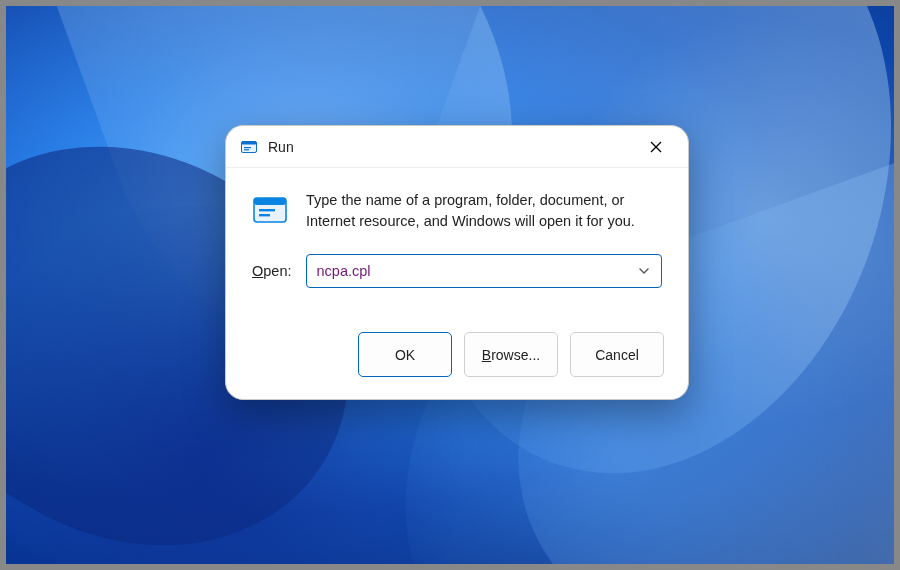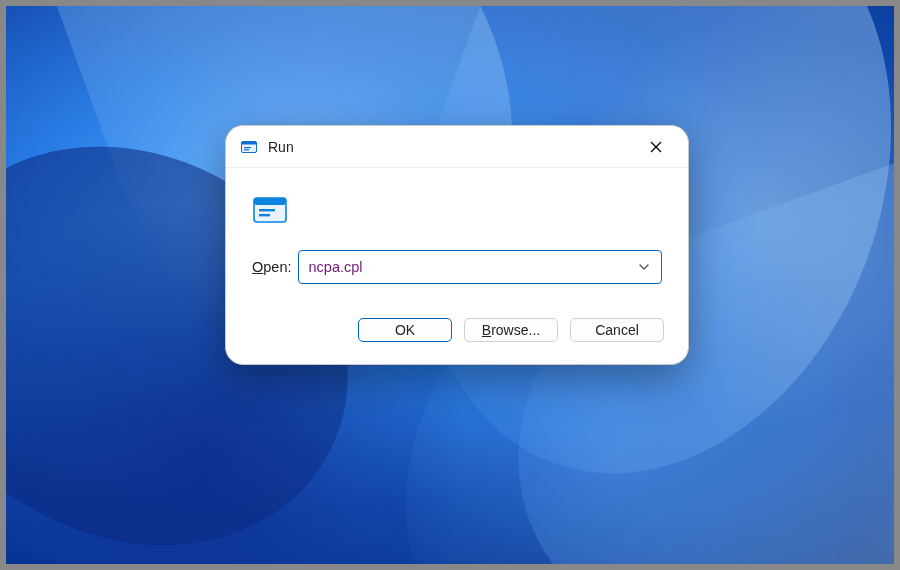--- a/index.html
+++ b/index.html
@@ -78,21 +78,21 @@
 
     .body-area { padding: 22px 26px 18px 26px; }
     .desc-row { display: flex; gap: 18px; margin-bottom: 22px; }
     .run-icon {
       width: 36px; height: 36px; flex-shrink: 0;
       display: flex; align-items: center; justify-content: center;
       margin-top: 2px;
     }
     .desc-text { font-size: 14.5px; color: #222; line-height: 1.45; }
 
-    .input-row { display: flex; align-items: center; gap: 6px; margin-bottom: 0; }
+    .input-row { display: flex; align-items: center; gap: 14px; margin-bottom: 10px; }
     .open-label { font-size: 14.5px; color: #222; white-space: nowrap; }
     .open-label .ul { text-decoration: underline; }
     .combo {
       flex: 1;
       height: 34px;
       border: 1px solid #0067c0;
       border-radius: 4px;
       display: flex; align-items: center;
       padding: 0 8px 0 10px;
       background: #fff;
@@ -107,21 +107,21 @@
     .combo-chevron {
       width: 18px; height: 18px; color: #555;
       display: flex; align-items: center; justify-content: center;
     }
 
     .button-row {
       display: flex; gap: 12px; justify-content: flex-end;
       padding: 16px 24px 22px 24px;
     }
     .btn {
-      min-width: 94px; height: 24px;
+      min-width: 94px; height: 45px;
       border: 1px solid #cfcfcf;
       background: #fdfdfd;
       border-radius: 5px;
       font-size: 14px; color: #222;
       font-family: inherit;
       cursor: pointer;
       display: flex; align-items: center; justify-content: center;
       padding: 8px 14px;
     }
     .btn.primary { border: 1px solid #0067c0; }
@@ -164,20 +164,21 @@
     <div class="body-area">
       <div class="desc-row">
         <span class="run-icon">
           <svg width="34" height="34" viewBox="0 0 34 34">
             <rect x="1" y="5" width="32" height="24" rx="3" fill="#e8f3ff" stroke="#0a84e0" stroke-width="1.6"></rect>
             <rect x="1" y="5" width="32" height="7" rx="3" fill="#0a84e0"></rect>
             <rect x="6" y="16" width="16" height="2.4" fill="#0a84e0"></rect>
             <rect x="6" y="21" width="11" height="2.4" fill="#0a84e0"></rect>
           </svg>
         </span>
+        <div class="desc-text">Type the name of a program, folder, document, or Internet resource, and Windows will open it for you.</div>
       </div>
 
       <div class="input-row">
         <label class="open-label"><span class="ul">O</span>pen:</label>
         <div class="combo">
           <input class="combo-input" type="text" value="ncpa.cpl" style="">
           <span class="combo-chevron">
             <svg width="12" height="12" viewBox="0 0 12 12">
               <polyline points="2,4 6,8 10,4" fill="none" stroke="currentColor" stroke-width="1.4" stroke-linecap="round" stroke-linejoin="round"></polyline>
             </svg>

